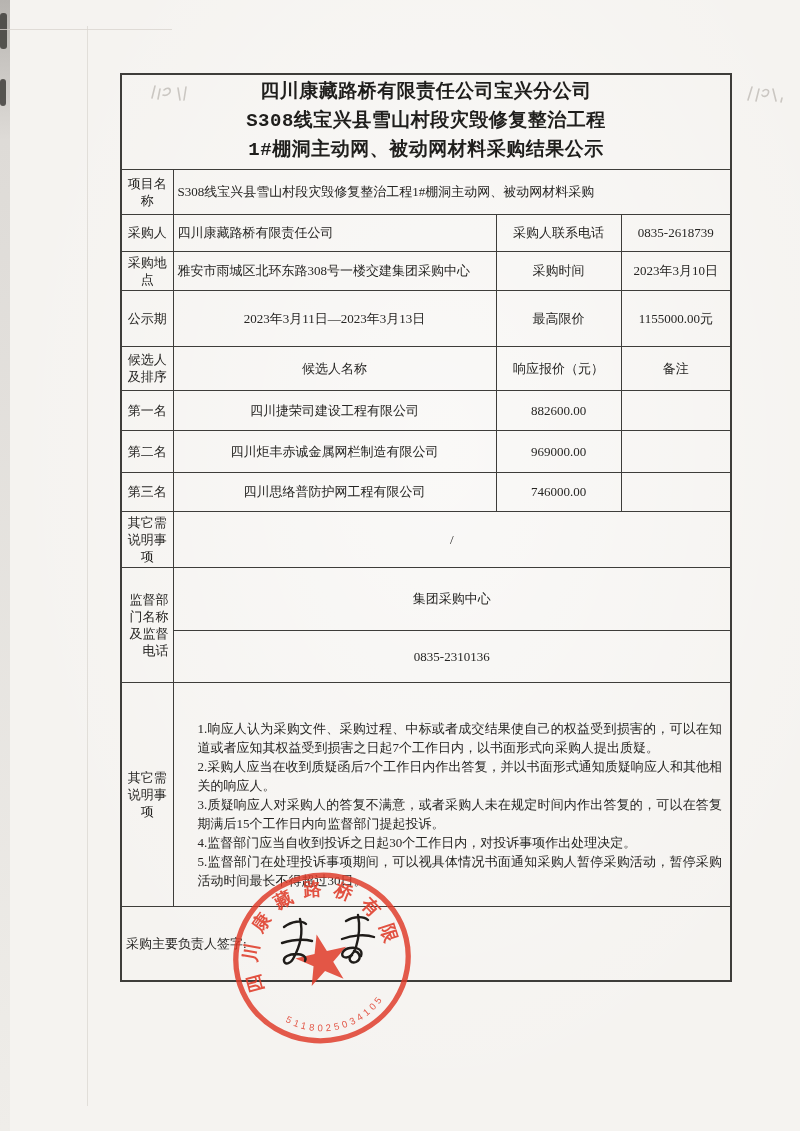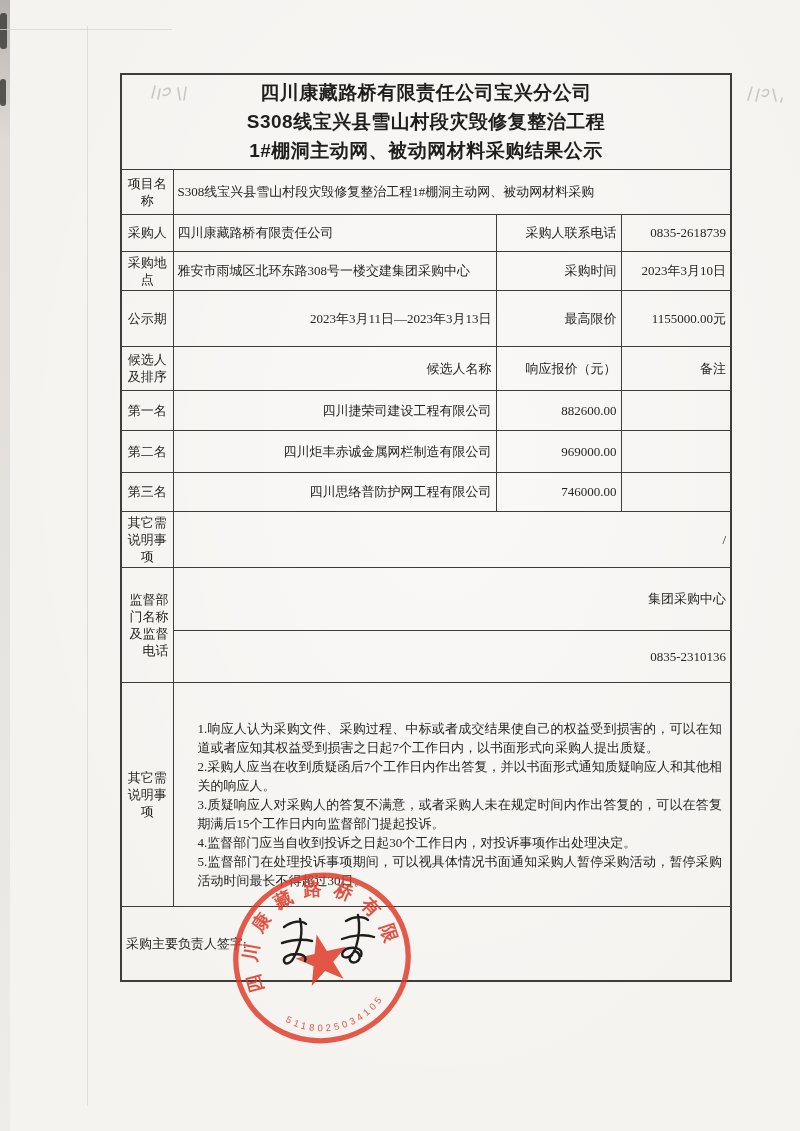--- a/index.html
+++ b/index.html
@@ -27,27 +27,27 @@
     border:2px solid #3e3d3a;
   }
   table.doc td{
     border:1.5px solid #3e3d3a;
     font-size:13px;line-height:17px;
     padding:2px 4px;vertical-align:middle;
     overflow:hidden;
   }
   td.title-cell{border:1.5px solid #3e3d3a;text-align:center;vertical-align:middle;}
   .doc-title{
-    font-family:Liberation Sans, sans-serif;
+    font-family:Liberation Mono, monospace;
     font-weight:700;font-size:19px;line-height:29px;letter-spacing:.5px;color:#1f1e1c;
   }
   td.lab{text-align:center;padding-left:4px;}
   td.lab-c{text-align:right;}
   td.val-l{text-align:left;padding-left:6px;}
-  td.c{text-align:right;}
+  td.c{text-align:center;}
   .obj-wrap{padding:26px 4px 6px 4px;}
   .obj-line{font-size:13px;line-height:19px;text-align:justify;margin-left:16px;}
   td.obj-cell{vertical-align:top;padding:0 6px 0 5px;}
   td.sign-cell{vertical-align:middle;padding-left:5px;}
 
   
   .seal{position:absolute;left:226px;top:862px;width:192px;height:192px;opacity:.92;}
   .sig{position:absolute;left:270px;top:905px;width:130px;height:80px;}
 </style>
 </head>

